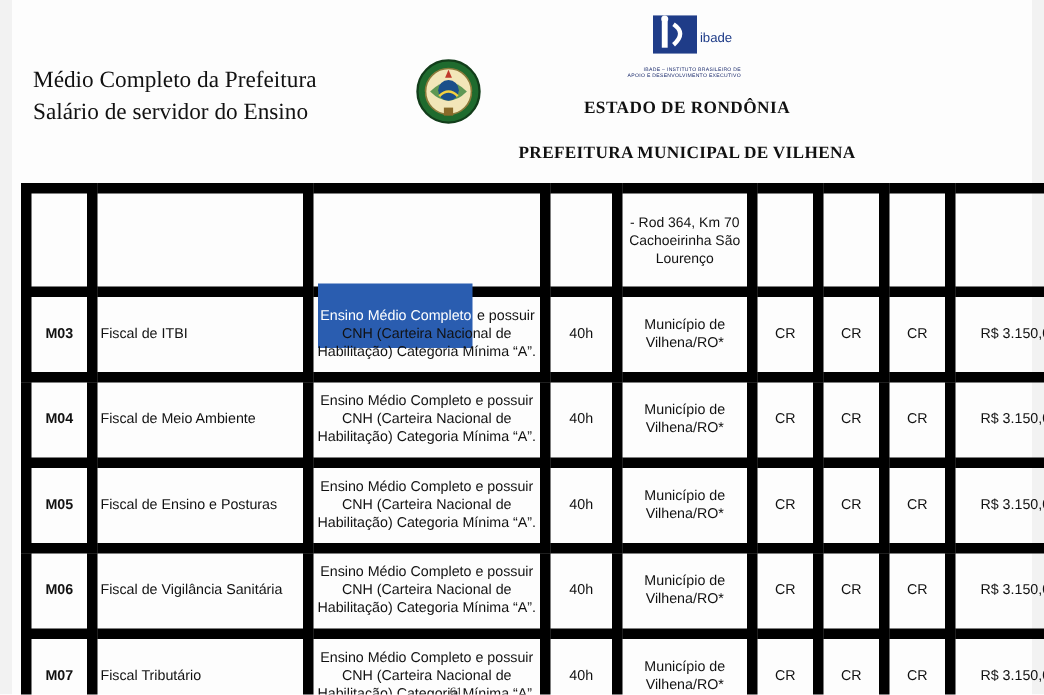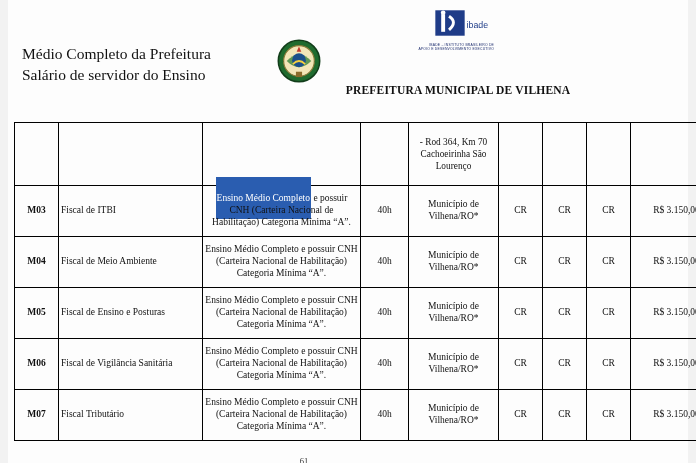--- a/index.html
+++ b/index.html
@@ -99,23 +99,23 @@
     width: 668px;
   }
 
   table.main {
     border-collapse: collapse;
     width: 668px;
     table-layout: fixed;
   }
 
   table.main td {
-    border: 1px solid #000000;
+    border: 7px solid #000000;
     vertical-align: middle;
-    font-family: Liberation Serif, serif;
+    font-family: Liberation Sans, sans-serif;
     font-size: 9.5px;
     line-height: 1.25;
     color: #111;
     padding: 2px 2px;
   }
 
   col.c0 { width: 44px; }
   col.c1 { width: 144px; }
   col.c2 { width: 158px; }
   col.c3 { width: 48px; }
@@ -231,20 +231,21 @@
         <path d="M44 8 q9 6 0 14" stroke="#ffffff" stroke-width="3" fill="none"></path>
         <text x="62" y="20" font-family="Liberation Sans, sans-serif" font-size="9" fill="#1f3c88">ibade</text>
       </svg>
       <div class="ibade-caption">
         <div>IBADE – INSTITUTO BRASILEIRO DE</div>
         <div>APOIO E DESENVOLVIMENTO EXECUTIVO</div>
       </div>
     </div>
 
     <div class="header-center">
+      <div class="line1">ESTADO DE RONDÔNIA</div>
       <div class="line2">PREFEITURA MUNICIPAL DE VILHENA</div>
     </div>
   </div>
 
   <div class="table-wrap">
     <table class="main">
       <colgroup>
         <col class="c0">
           <col class="c1">
           <col class="c2">

